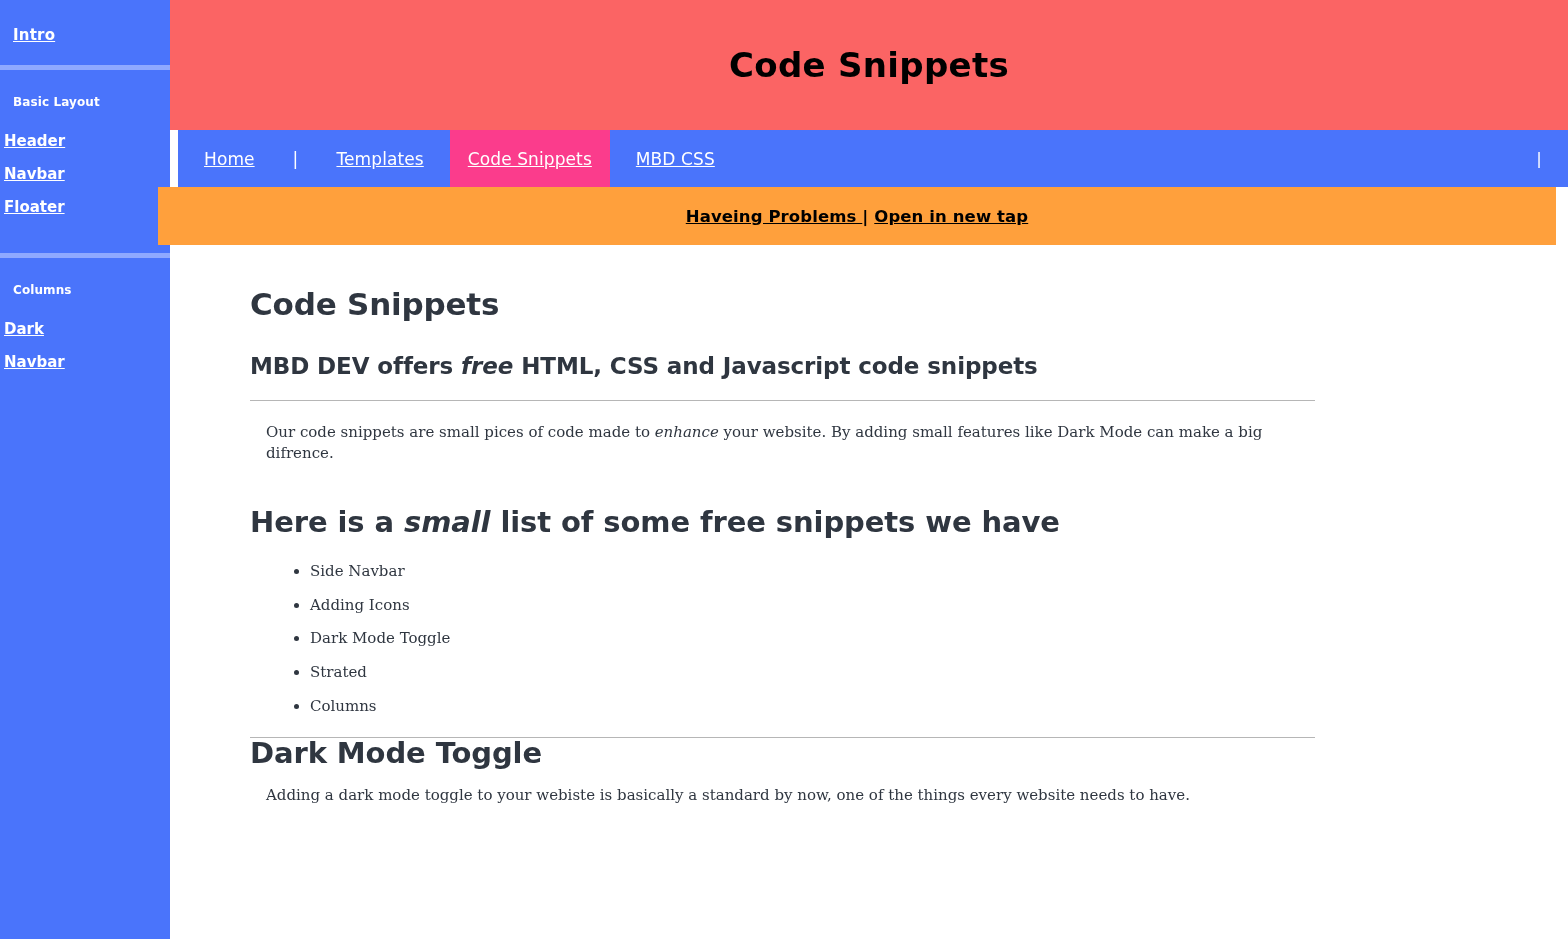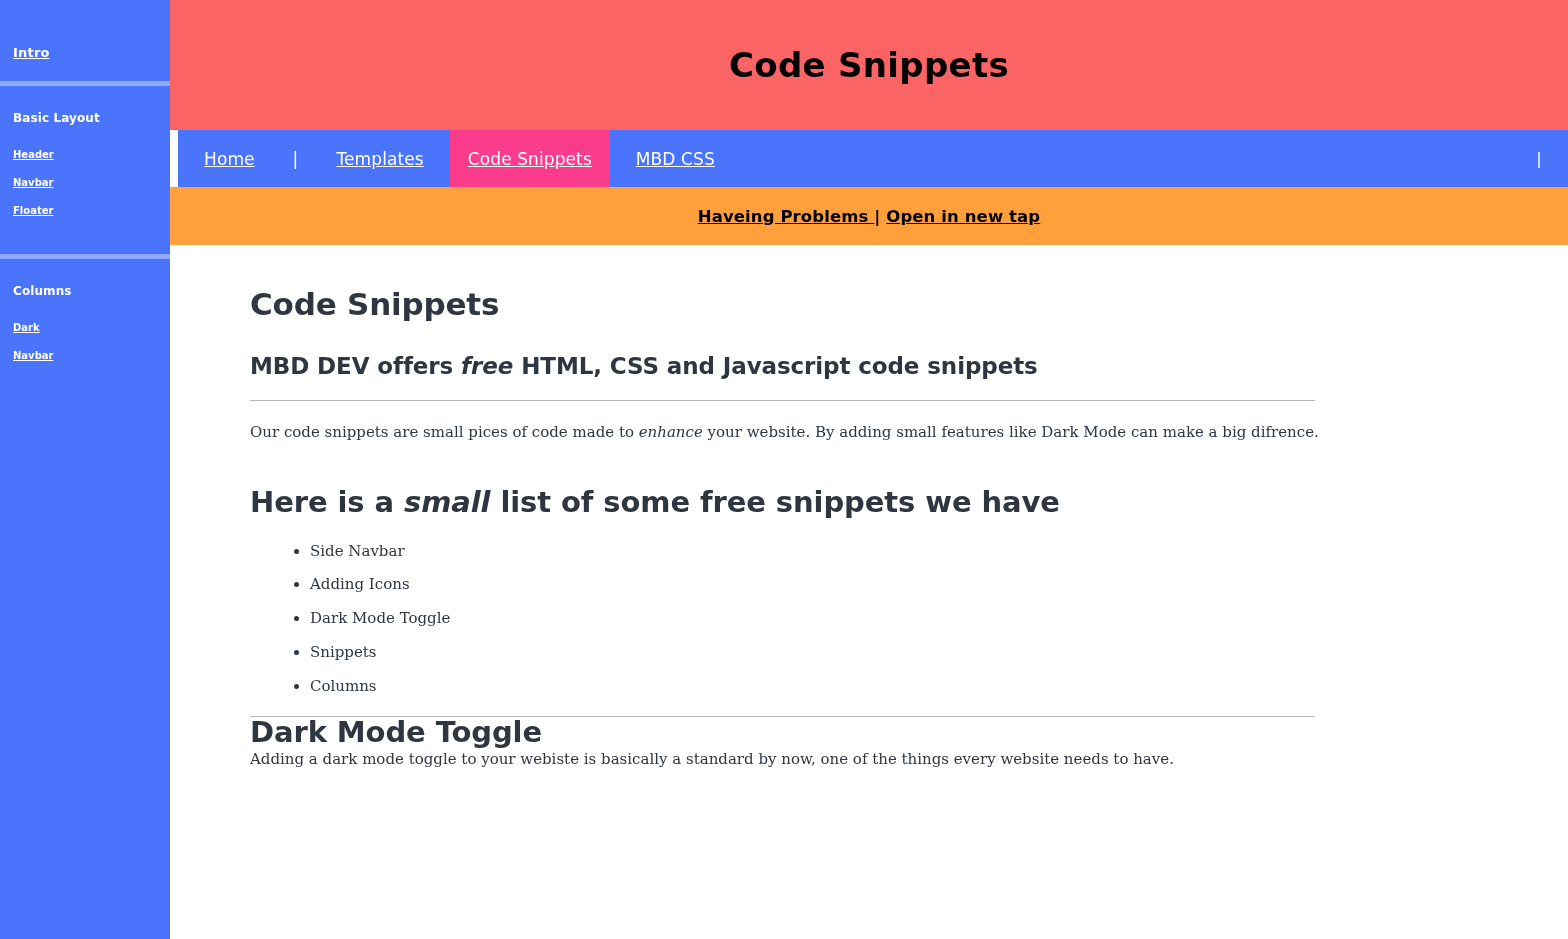--- a/index.html
+++ b/index.html
@@ -31,24 +31,24 @@
     overflow: hidden;
   }
 
   .side-group {
     padding: 0;
   }
 
   .side-top-link {
     color: #ffffff;
     font-family: "DejaVu Sans", sans-serif;
-    font-size: 13px;
+    font-size: 15px;
     font-weight: 600;
     letter-spacing: 0.2px;
-    padding: 46px 0 0 13px;
+    padding: 28px 0 0 13px;
     display: block;
     line-height: 1.0;
   }
 
   .side-divider {
     height: 5px;
     background: #8fa9ff;
     border: 0;
     margin: 22px 0 0 0;
     width: 170px;
@@ -60,23 +60,23 @@
     font-size: 12px;
     font-weight: 700;
     padding: 26px 0 0 13px;
     letter-spacing: 0.1px;
     line-height: 1.0;
   }
 
   .side-sub {
     color: #ffffff;
     font-family: "DejaVu Sans", sans-serif;
-    font-size: 10px;
+    font-size: 15px;
     font-weight: 600;
-    padding: 0 0 0 13px;
+    padding: 0 0 0 4px;
     line-height: 1.0;
     display: block;
   }
 
   .side-sub.first { margin-top: 26px; }
   .side-sub.rest  { margin-top: 18px; }
 
   .side-group-pad-bottom { height: 16px; }
 
   
@@ -138,21 +138,21 @@
   .nav-stamp {
     margin-left: auto;
     padding: 0 0 0 0;
     font-size: 16.5px;
   }
   .nav-stamp-sep { padding: 0 34px 0 0; }
 
   
   #banner {
     position: absolute;
-    left: 170px;
+    left: 158px;
     top: 187px;
     width: 1398px;
     height: 58px;
     background: #ffa03c;
     display: flex;
     align-items: center;
     justify-content: center;
     box-sizing: border-box;
   }
 
@@ -212,21 +212,21 @@
   .content h2.big     { font-size: 29px; }
 
   .content hr {
     border: 0;
     border-top: 1px solid #b6b6b6;
     margin: 21px 0 0 0;
     width: 1065px;
   }
 
   .content p {
-    margin: 0;
+    margin: 16px;
     color: #2f3640;
     font-family: "DejaVu Serif", serif;
     font-size: 15px;
     line-height: 1.35;
   }
 
   .p-after-hr  { margin-top: 21px !important; }
   .h2-after-p  { margin-top: 44px !important; }
 
   .content ul {
@@ -302,21 +302,21 @@
       <hr>
 
       <p class="p-after-hr"><span>Our code snippets are small pices of code made to </span><em>enhance</em><span> your website. By adding small features like Dark Mode can make a big difrence.</span></p>
 
       <h2 class="big h2-after-p"><span>Here is a </span><em>small</em><span> list of some free snippets we have</span></h2>
 
       <ul>
         <li>Side Navbar</li>
         <li>Adding Icons</li>
         <li>Dark Mode Toggle</li>
-        <li>Snippets</li>
+        <li>Strated</li>
         <li>Columns</li>
       </ul>
 
 
       <hr>
 
       <h2 class="big gap-dark-head">Dark Mode Toggle</h2>
 
       <p class="gap-dark-para">Adding a dark mode toggle to your webiste is basically a standard by now, one of the things every website needs to have.</p>
 

